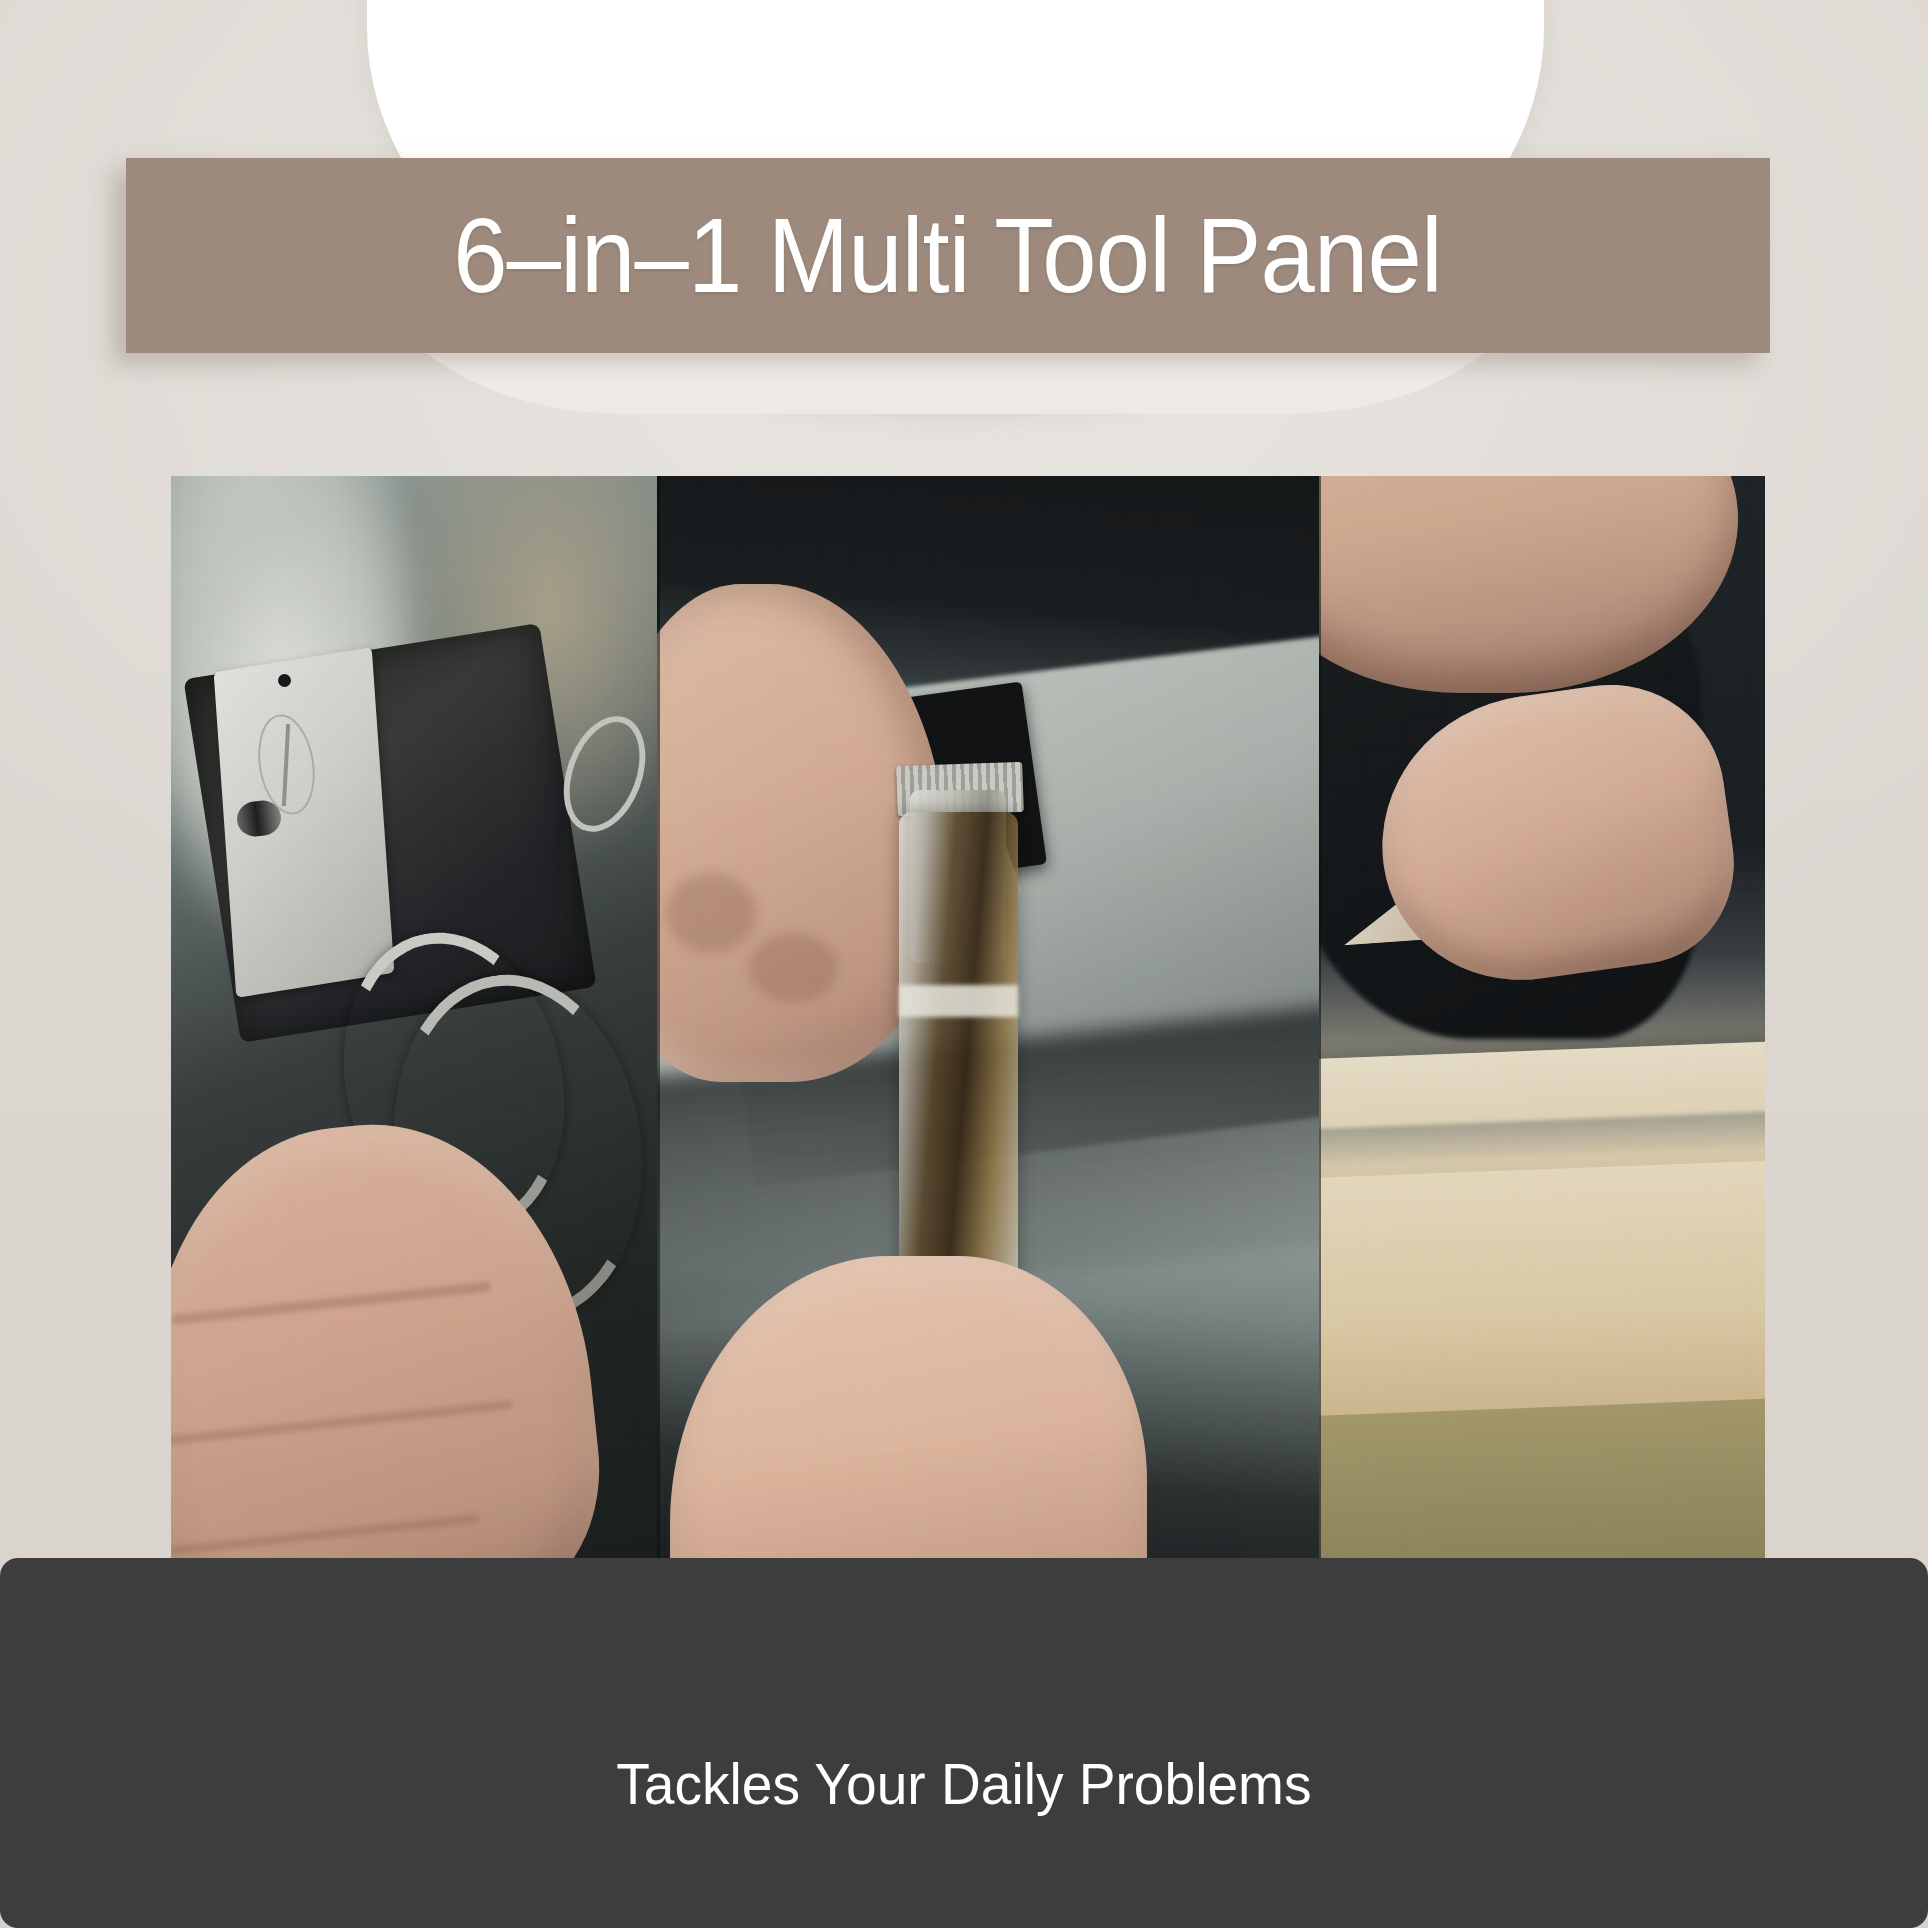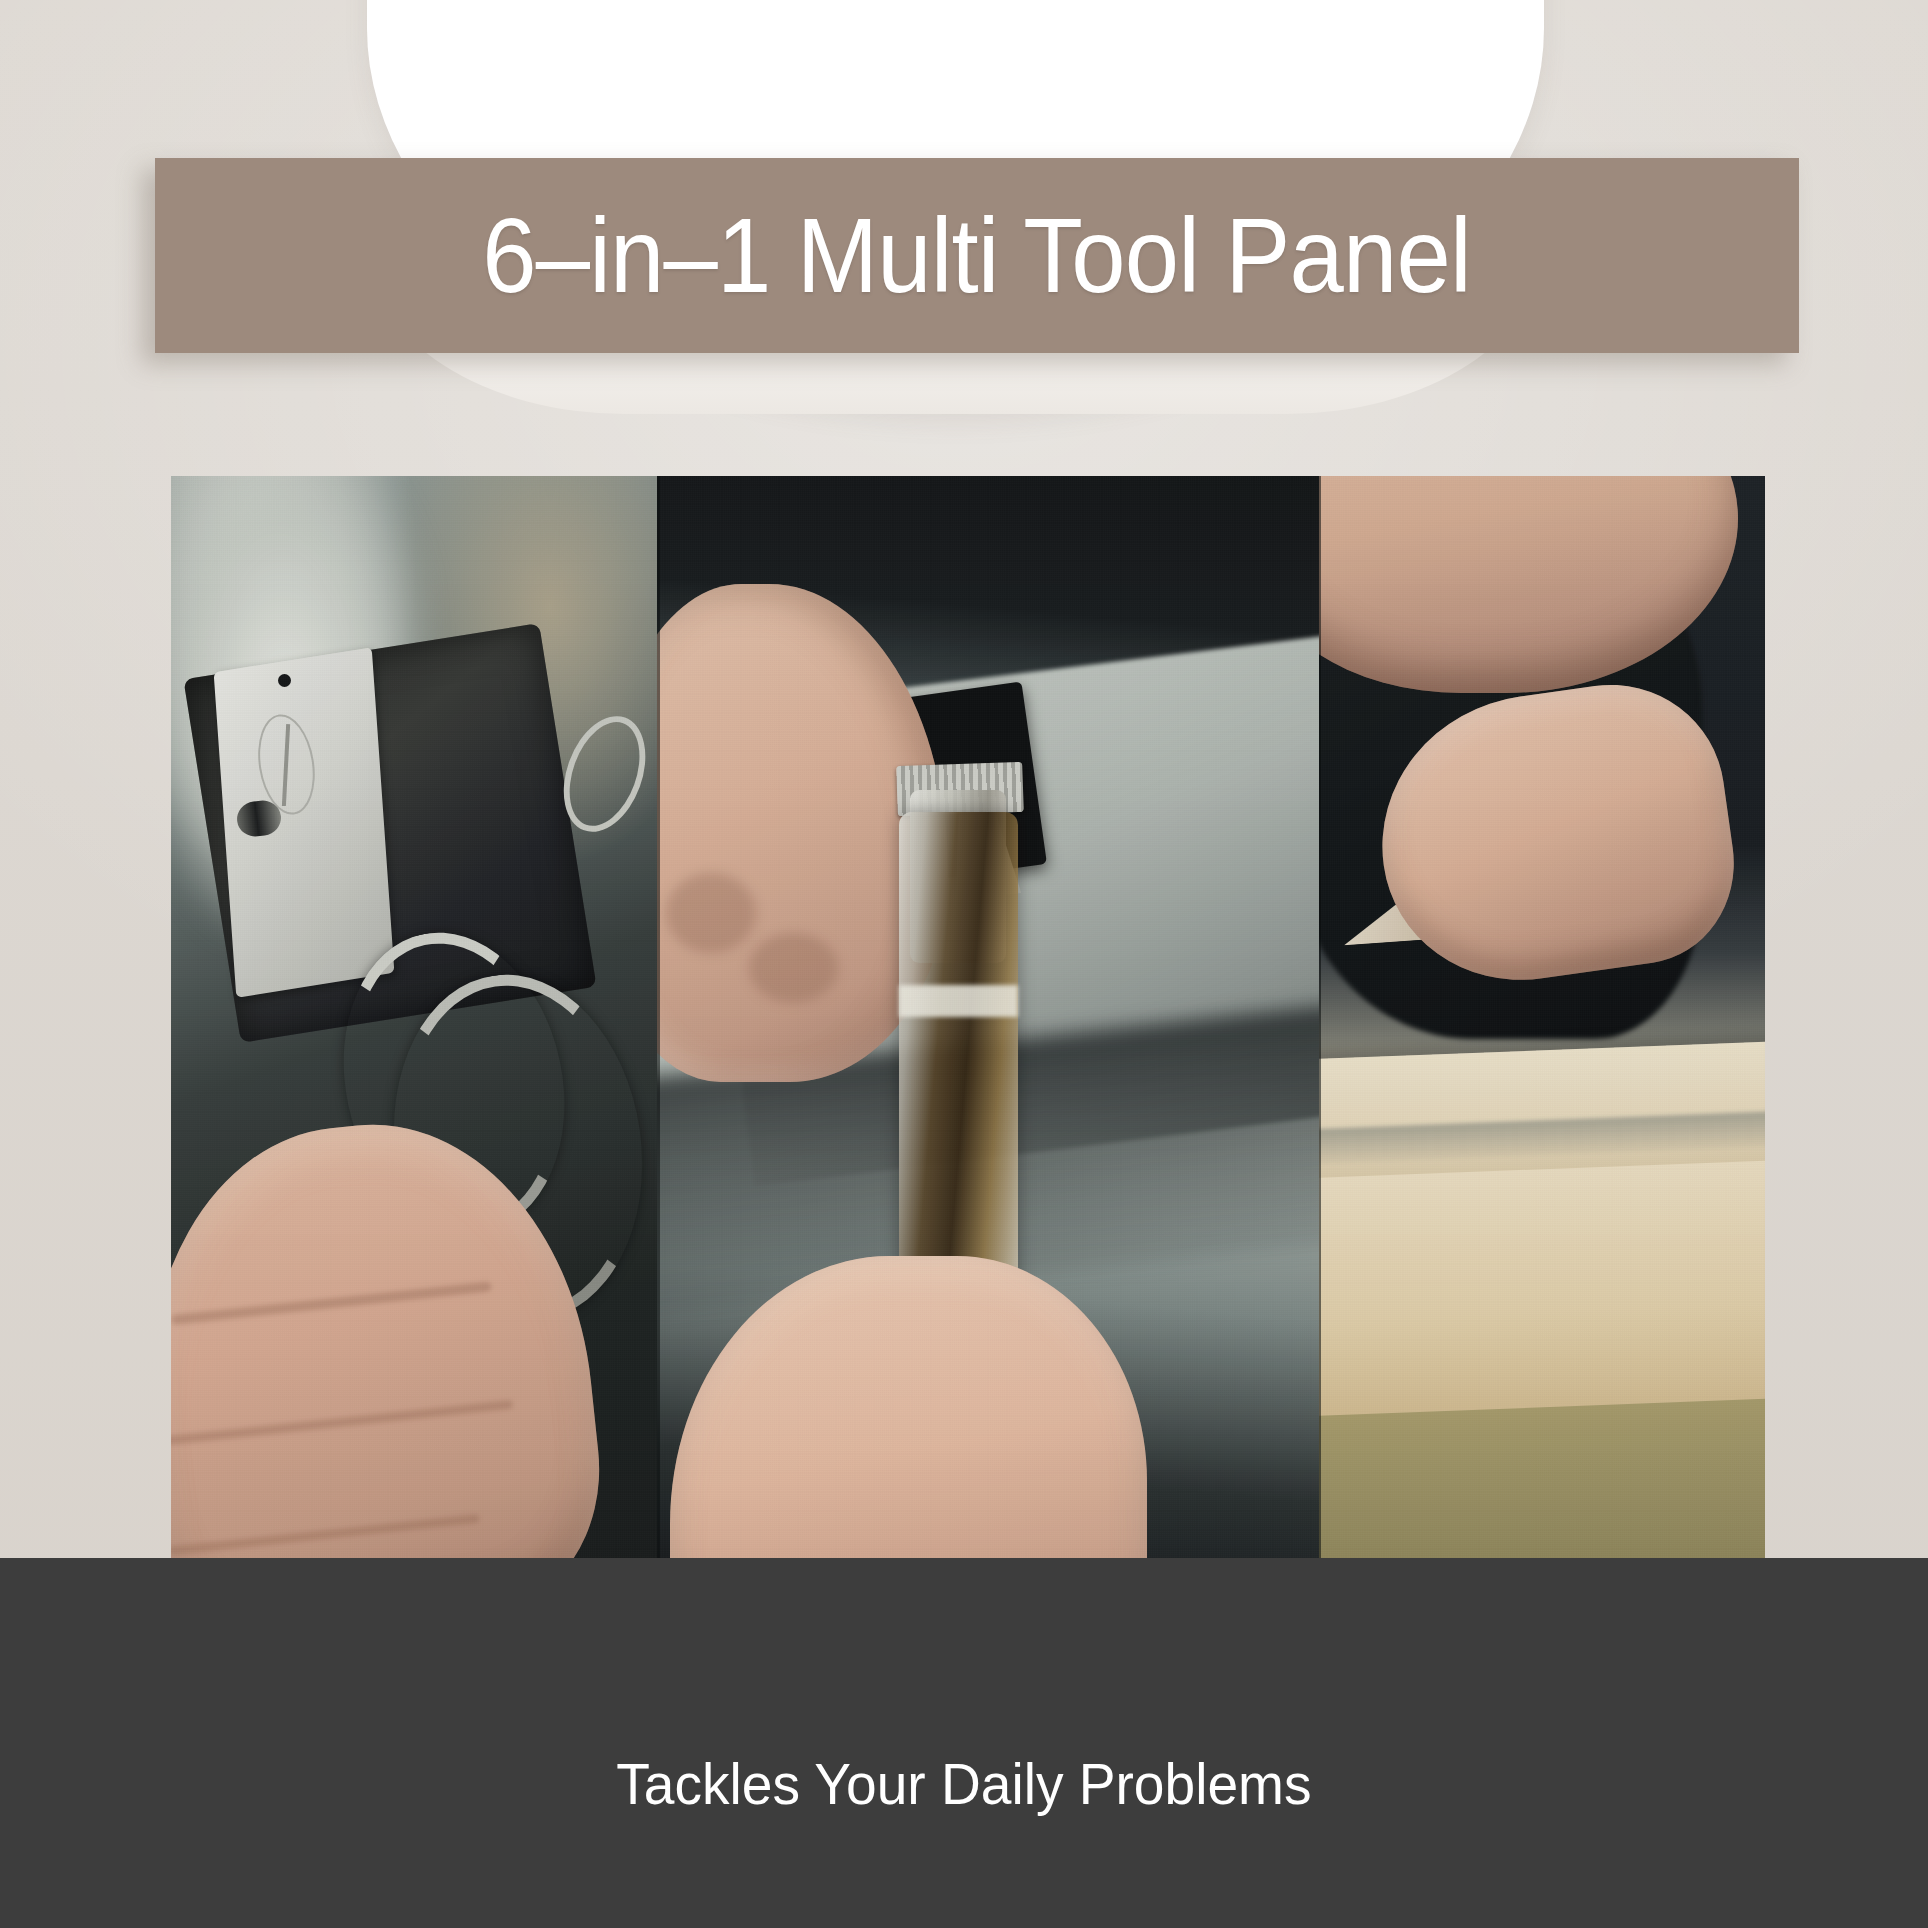--- a/index.html
+++ b/index.html
@@ -48,21 +48,21 @@
     position: absolute;
     inset: auto 0 0 0;
     height: 169px;
     background: linear-gradient(180deg, rgba(255,255,255,1) 0%, rgba(246,243,240,1) 55%, rgba(236,232,227,1) 100%);
     border-radius: 0 0 603px 603px / 0 0 395px 395px;
   }
 
   
   .title-banner {
     position: absolute;
-    left: 155px;
+    left: 126px;
     top: 158px;
     width: 1644px;
     height: 195px;
     background: #9d8a7d;
     box-shadow: -13px 11.3px 22.6px rgba(120,108,98,0.35);
     display: flex;
     align-items: center;
     justify-content: center;
   }
   .title-text {
@@ -350,20 +350,21 @@
   .footer {
     position: absolute;
     left: 0;
     top: 1558px;
     width: 1928px;
     height: 370px;
     background: #3d3d3d;
     display: flex;
     align-items: flex-start;
     justify-content: center;
+    border-radius: 18px;
   }
   .footer-text {
     margin-top: 192px;
     color: #ffffff;
     font-family: "Liberation Sans Narrow", "Liberation Sans", sans-serif;
     font-size: 58px;
     font-weight: 400;
     letter-spacing: 0px;
     white-space: nowrap;
     transform: scaleX(0.95);

